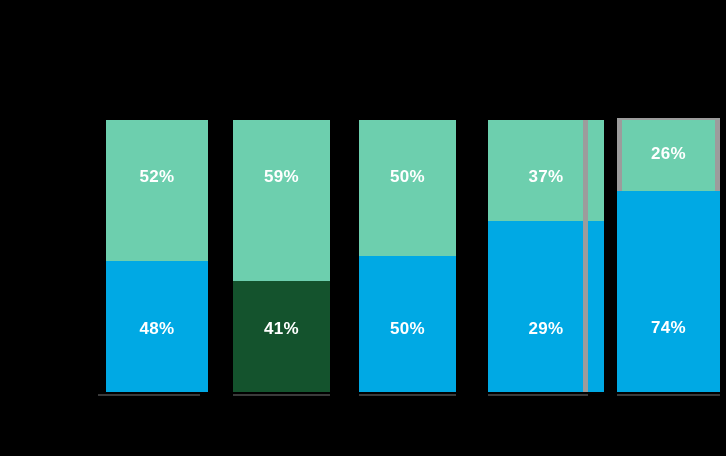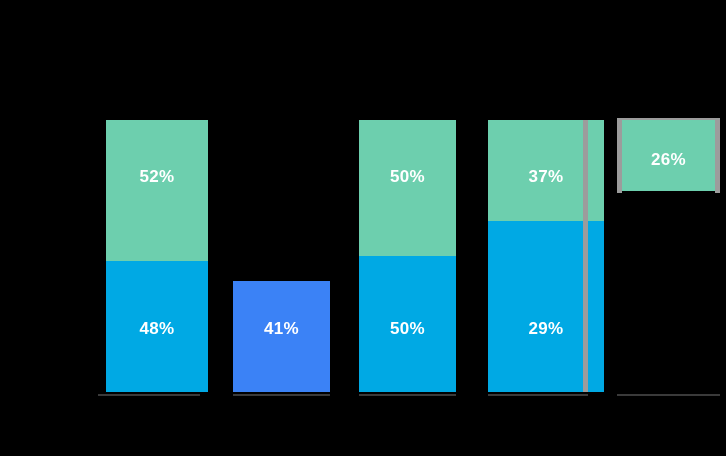--- a/index.html
+++ b/index.html
@@ -81,21 +81,24 @@
       <div class="edge edge-left" style="left:0px; top:0px; height:272px;"></div>
       <div class="bar-seg seg-top" style="top:0px; height:141px; background:#6DCFAE;">
         <span class="seg-label" style="top:48px;">52%</span>
       </div>
       <div class="bar-seg seg-bot" style="top:141px; height:131px; background:#00A9E4;text-align:right;">
         <span class="seg-label" style="top:59px;">48%</span>
       </div>
     </div>
 
     <div class="bar-group" style="left:233px; top:120px; width:97px; height:272px;">
-      <div class="bar-seg seg-bot" style="top:161px; height:111px; background:#3b82f6;">
+      <div class="bar-seg seg-top" style="top:0px; height:161px; background:#6DCFAE;">
+        <span class="seg-label" style="top:48px;">59%</span>
+      </div>
+      <div class="bar-seg seg-bot" style="top:161px; height:111px; background:#14532d;">
         <span class="seg-label" style="top:39px;">41%</span>
       </div>
     </div>
 
     <div class="bar-group" style="left:359px; top:120px; width:97px; height:272px;text-decoration:underline;">
       <div class="bar-seg seg-top" style="top:0px; height:136px; background:#6DCFAE;">
         <span class="seg-label" style="top:48px;">50%</span>
       </div>
       <div class="bar-seg seg-bot" style="top:136px; height:136px; background:#00A9E4;">
         <span class="seg-label" style="top:64px;">50%</span>
@@ -110,21 +113,24 @@
         <span class="seg-label" style="top:99px;">29%</span>
       </div>
       <div class="edge edge-right" style="left:95px; top:0px; height:272px;"></div>
     </div>
 
     <div class="bar-group" style="left:617px; top:118px; width:103px; height:274px;">
       <div class="edge edge-top" style="left:0px; top:0px; width:103px;"></div>
       <div class="edge edge-left" style="left:0px; top:0px; height:75px;"></div>
       <div class="edge edge-right" style="left:98px; top:0px; height:75px;"></div>
       <div class="bar-seg seg-top" style="top:2px; left:5px; width:93px; height:71px; background:#6DCFAE;">
-        <span class="seg-label" style="top:31px;">26%</span>
+        <span class="seg-label" style="top:25px;">26%</span>
+      </div>
+      <div class="bar-seg seg-bot" style="top:73px; left:0px; width:103px; height:201px; background:#00A9E4;">
+        <span class="seg-label" style="top:128px;">74%</span>
       </div>
     </div>
 
     <div class="axis-line" style="left:98px; top:394px; width:102px;"></div>
     <div class="axis-line" style="left:233px; top:394px; width:97px;"></div>
     <div class="axis-line" style="left:359px; top:394px; width:97px;"></div>
     <div class="axis-line" style="left:488px; top:394px; width:100px;"></div>
     <div class="axis-line" style="left:617px; top:394px; width:103px;"></div>
 
   </div>

